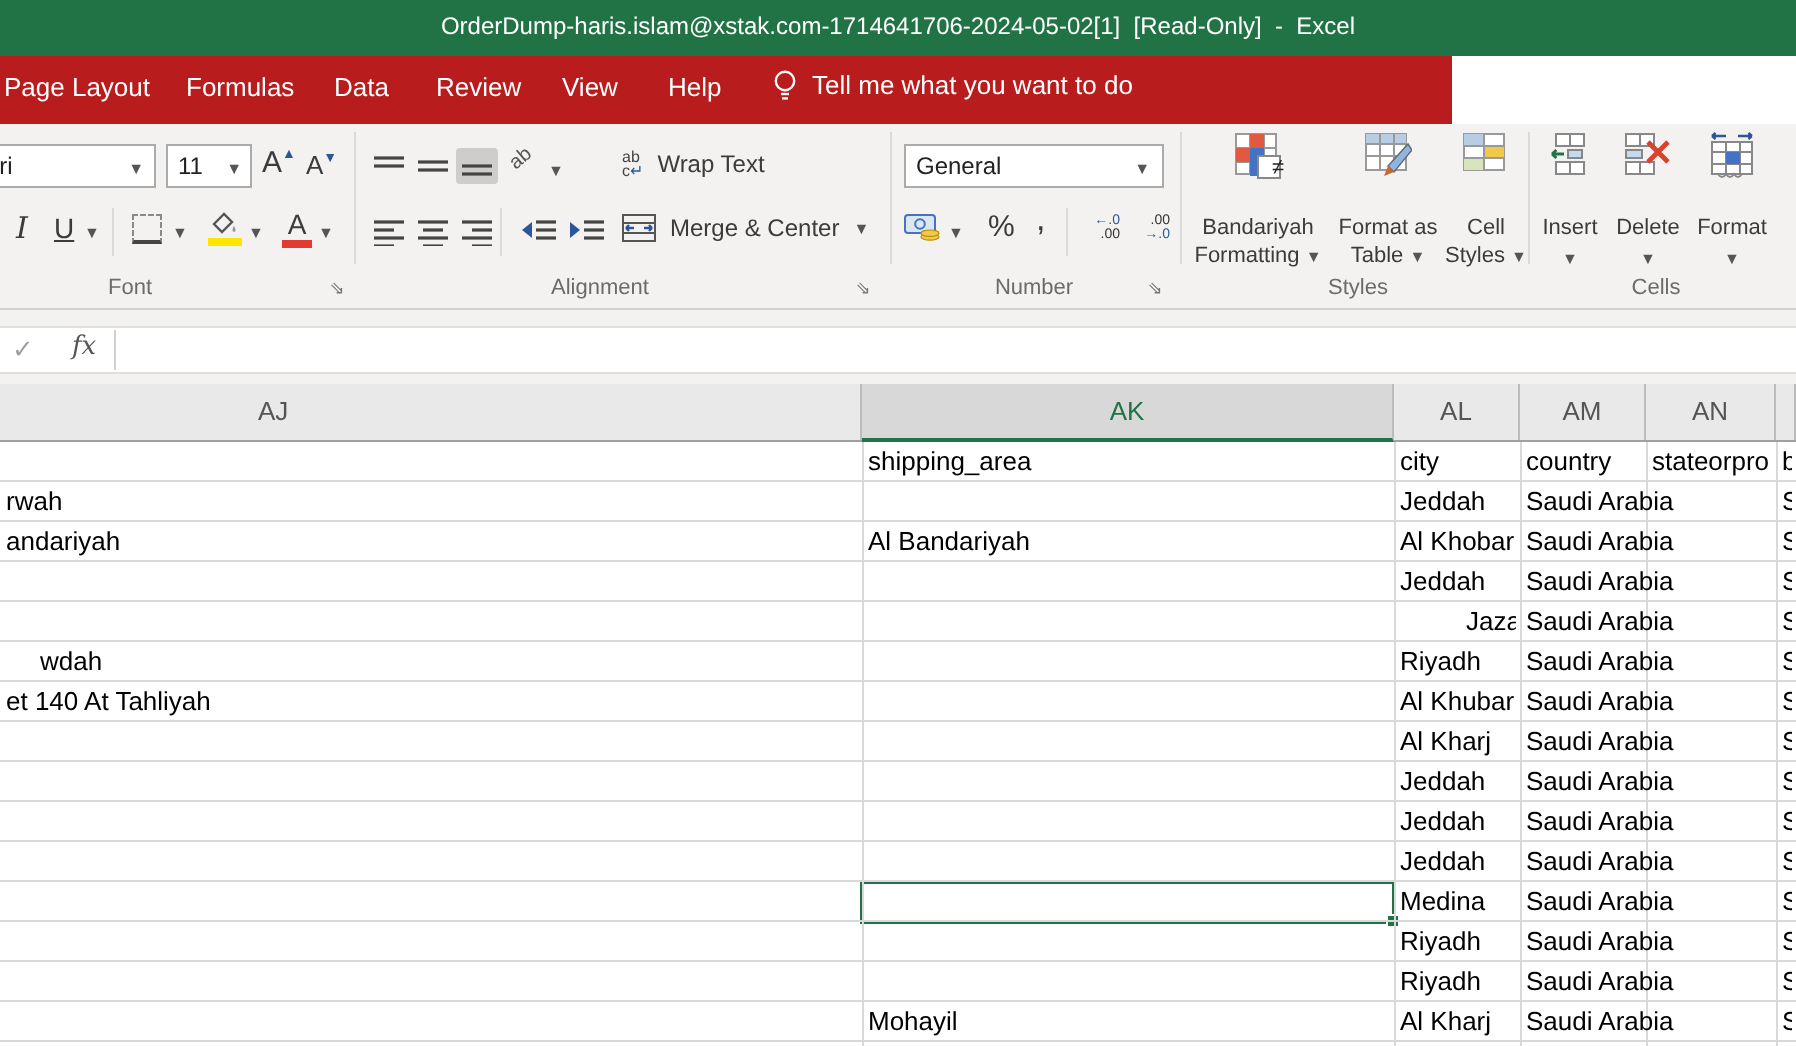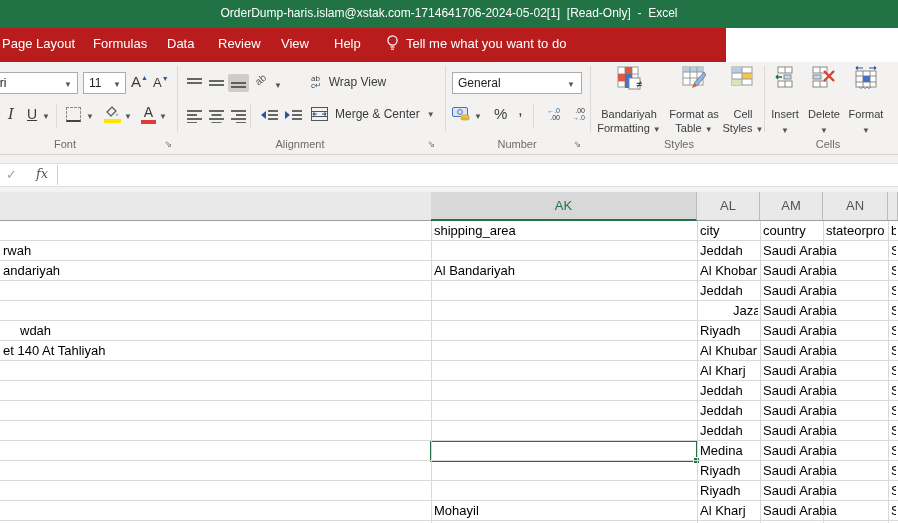--- a/index.html
+++ b/index.html
@@ -8,21 +8,21 @@
   #app { position:relative; width:898px; height:523px; background:#fff; overflow:hidden; }
 
   
   #titlebar { position:absolute; left:0; top:0; width:898px; height:28px; background:#217346; }
   #titlebar .title { position:absolute; left:0; right:0; top:6px; text-align:center; color:#fff;
                      font-size:12px; white-space:pre; }
 
   
   #tabrow { position:absolute; left:0; top:28px; width:726px; height:34px; background:#b91c1c; }
   .rtab { position:absolute; top:8px; color:#fff; font-size:13px; cursor:default; }
-  #tellme { position:absolute; left:386px; top:7px; color:#fff; font-size:13px; display:flex; align-items:center; gap:7px; }
+  #tellme { position:absolute; left:386px; top:7px; color:#fff; font-size:13px; display:flex; align-items:flex-start; gap:7px; }
 
   
   #ribbon { position:absolute; left:0; top:62px; width:898px; height:93px; background:#f3f2f1;
             border-bottom:1px solid #d4d2d0; overflow:hidden; }
   .gsep { position:absolute; top:4px; height:66px; width:1px; background:#dcdad8; }
   .glabel { position:absolute; top:76px; font-size:11px; color:#6b6b6b; text-align:center; }
   .launcher { position:absolute; top:77px; width:11px; height:11px; color:#777; font-size:9px; line-height:10px; text-align:center; cursor:pointer; }
   .cbox { position:absolute; background:#fff; border:1px solid #ababab; height:22px; }
   .cbox .tx { position:absolute; left:5px; top:3px; font-size:12px; color:#222; white-space:nowrap; }
   .dd { color:#555; font-size:8px; }
@@ -190,21 +190,21 @@
             <line x1="7" y1="10" x2="17" y2="10"></line>
           </g>
           <path d="M0 2 L5 6 L0 10 Z" fill="#2b579a"></path>
         </svg>
     </div>
 
     <div class="btnic" style="left:311px; top:13px; display:flex; align-items:center; gap:7px;">
       <span style="font-size:8px; line-height:7px; color:#444;">
         <span>ab</span><br><span>c</span><span style="color:#2b579a">↵</span>
       </span>
-      <span class="lbl12">Wrap View</span>
+      <span class="lbl12">Wrap Text</span>
     </div>
 
     <div class="btnic" style="left:311px; top:45px; display:flex; align-items:center; gap:7px;">
       <svg width="17" height="14">
         <rect x="0.5" y="0.5" width="16" height="13" fill="none" stroke="#555"></rect>
         <line x1="0.5" y1="4.5" x2="16.5" y2="4.5" stroke="#555"></line>
         <line x1="0.5" y1="9.5" x2="16.5" y2="9.5" stroke="#555"></line>
         <path d="M2 7 L6 7 M2 7 l1.5 -1.5 M2 7 l1.5 1.5 M15 7 L11 7 M15 7 l-1.5 -1.5 M15 7 l-1.5 1.5" stroke="#2b579a" stroke-width="1.2" fill="none"></path>
       </svg>
       <span class="lbl12">Merge &amp; Center</span>
@@ -329,20 +329,21 @@
   </div>
 
   <div id="fbar">
     <div class="bar"></div>
     <span class="chk">✓</span>
     <span class="fx">fx</span>
     <span class="vsep"></span>
   </div>
 
   <div id="colheads">
+      <div class="chead" style="left: 0px; width: 431px; text-align: left; padding-left: 129px;">AJ</div>
       <div class="chead sel" style="left: 431px; width: 266px;">AK</div>
       <div class="chead" style="left: 697px; width: 63px;">AL</div>
       <div class="chead" style="left: 760px; width: 63px;">AM</div>
       <div class="chead" style="left: 823px; width: 65px;">AN</div>
       <div class="chead" style="left: 888px; width: 10px;"></div>
     </div>
 
   <div id="grid">
     <div id="selring" style="left: 430px; top: 219px; width: 268px; height: 22px;"></div>
     <div id="selhandle" style="left: 693px; top: 236px;"></div>

